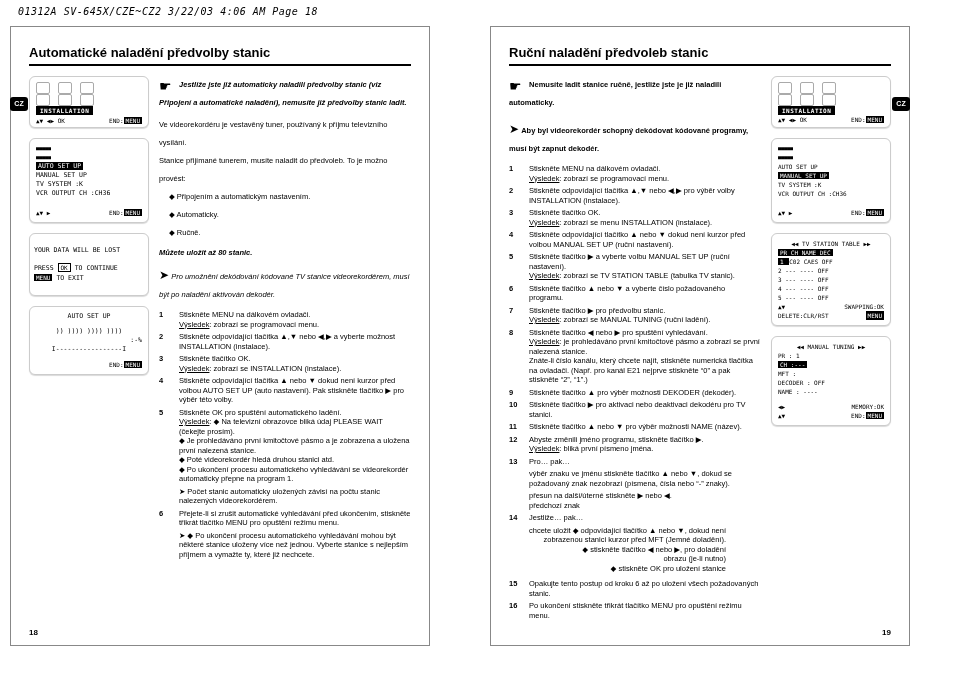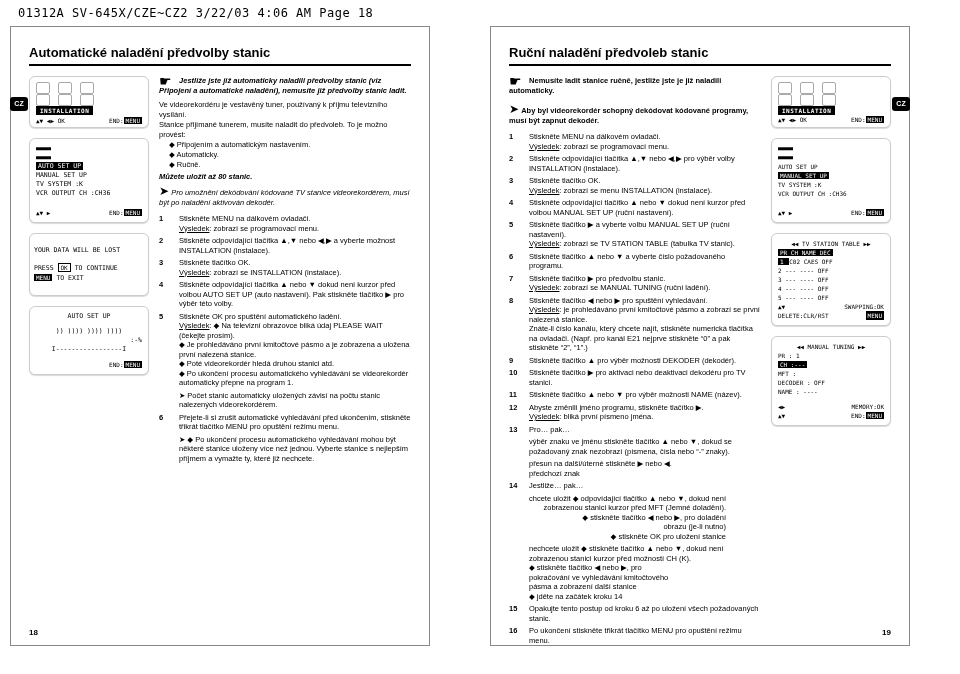--- a/index.html
+++ b/index.html
@@ -9,23 +9,24 @@
     background: #fff;
     width: 960px;
     height: 674px;
     position: relative;
     color: #000;
   }
   .runner {
     position: absolute;
     top: 6px;
     left: 18px;
-    font-size: 12px;
+    font-size: 10px;
     font-family: monospace;
     letter-spacing: 0.5px;
+    font-style: italic;
   }
   .page {
     position: absolute;
     top: 26px;
     width: 420px;
     height: 620px;
     border: 0.5px solid #888;
     padding: 18px 18px 14px 18px;
   }
   .page-left { left: 10px; }
@@ -72,21 +73,21 @@
   .osd-title-bar { background:#000; color:#fff; display:inline-block; padding:0 4px; font-weight:bold; font-size:6px; letter-spacing:0.5px; }
   .osd-nav-row { display:flex; justify-content:space-between; font-size:6px; }
   .hand {
     display: inline-block;
     width: 18px;
     height: 10px;
     vertical-align: middle;
   }
   .hand::before { content: "☛"; font-size: 14px; line-height: 10px; }
   .arrow-block::before { content: "➤"; font-size: 12px; }
-  .intro-text, .body-text { font-size: 7.5px; line-height: 10px; }
+  .intro-text, .body-text { font-size: 7.5px; line-height: 18px; }
   .intro-text b { font-style: italic; font-weight: bold; }
   ol.steps { list-style: none; counter-reset: step; margin-top: 6px; }
   ol.steps > li { display: flex; gap: 8px; margin-bottom: 3px; font-size: 7.5px; line-height: 9.5px; }
   ol.steps > li .num { font-weight: bold; min-width: 12px; }
   .result-u { text-decoration: underline; }
   .bullet-list { margin-left: 10px; }
   .bullet-list div::before { content: "◆ "; }
   .page-num { position: absolute; bottom: 8px; font-size: 8px; font-weight: bold; }
   .pn-left { left: 18px; }
   .pn-right { right: 18px; }
@@ -306,26 +307,20 @@
           <li>
             <span class="num"></span>
             <div style="white-space: pre-line; text-align: right;">chcete uložit       ◆ odpovídající tlačítko ▲ nebo ▼, dokud není
 zobrazenou stanici    kurzor před MFT (Jemné doladění).
                     ◆ stiskněte tlačítko ◀ nebo ▶, pro doladění
                       obrazu (je-li nutno)
                     ◆ stiskněte OK pro uložení stanice</div>
           </li>
           <li>
             <span class="num"></span>
-            <div style="white-space: pre-line;">nechcete uložit    ◆ stiskněte tlačítko ▲ nebo ▼, dokud není
-zobrazenou stanici   kurzor před možností CH (K).
-                    ◆ stiskněte tlačítko ◀ nebo ▶, pro
-                      pokračování ve vyhledávání kmitočtového
-                      pásma a zobrazení další stanice
-                    ◆ jděte na začátek kroku 14</div>
           </li>
           <li>
             <span class="num">15</span>
             <div style="white-space: pre-line;">Opakujte tento postup od kroku 6 až po uložení všech požadovaných stanic.</div>
           </li>
           <li>
             <span class="num">16</span>
             <div style="white-space: pre-line;">Po ukončení stiskněte třikrát tlačítko MENU pro opuštění režimu menu.</div>
           </li>
         </ol>

